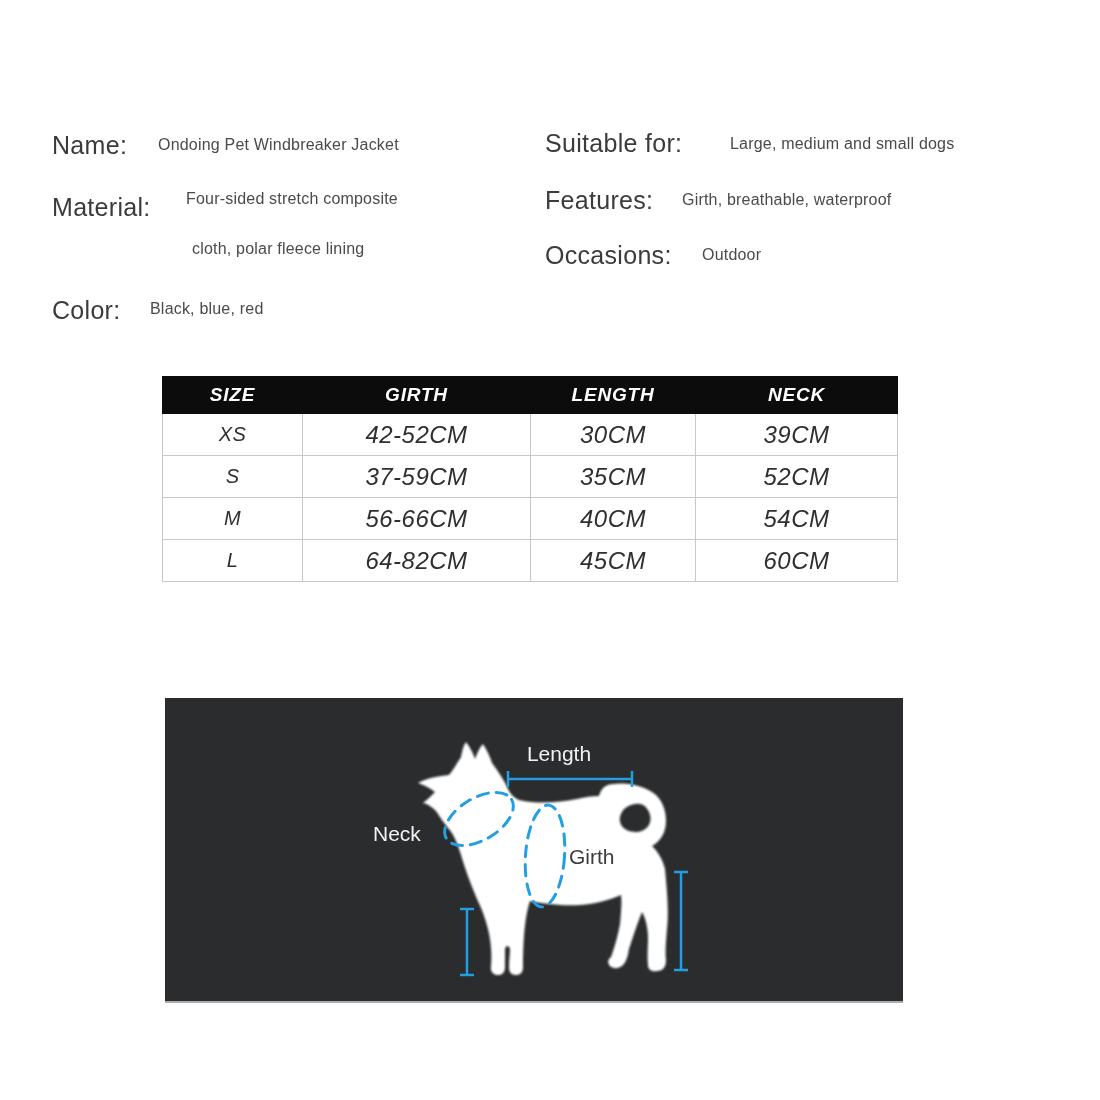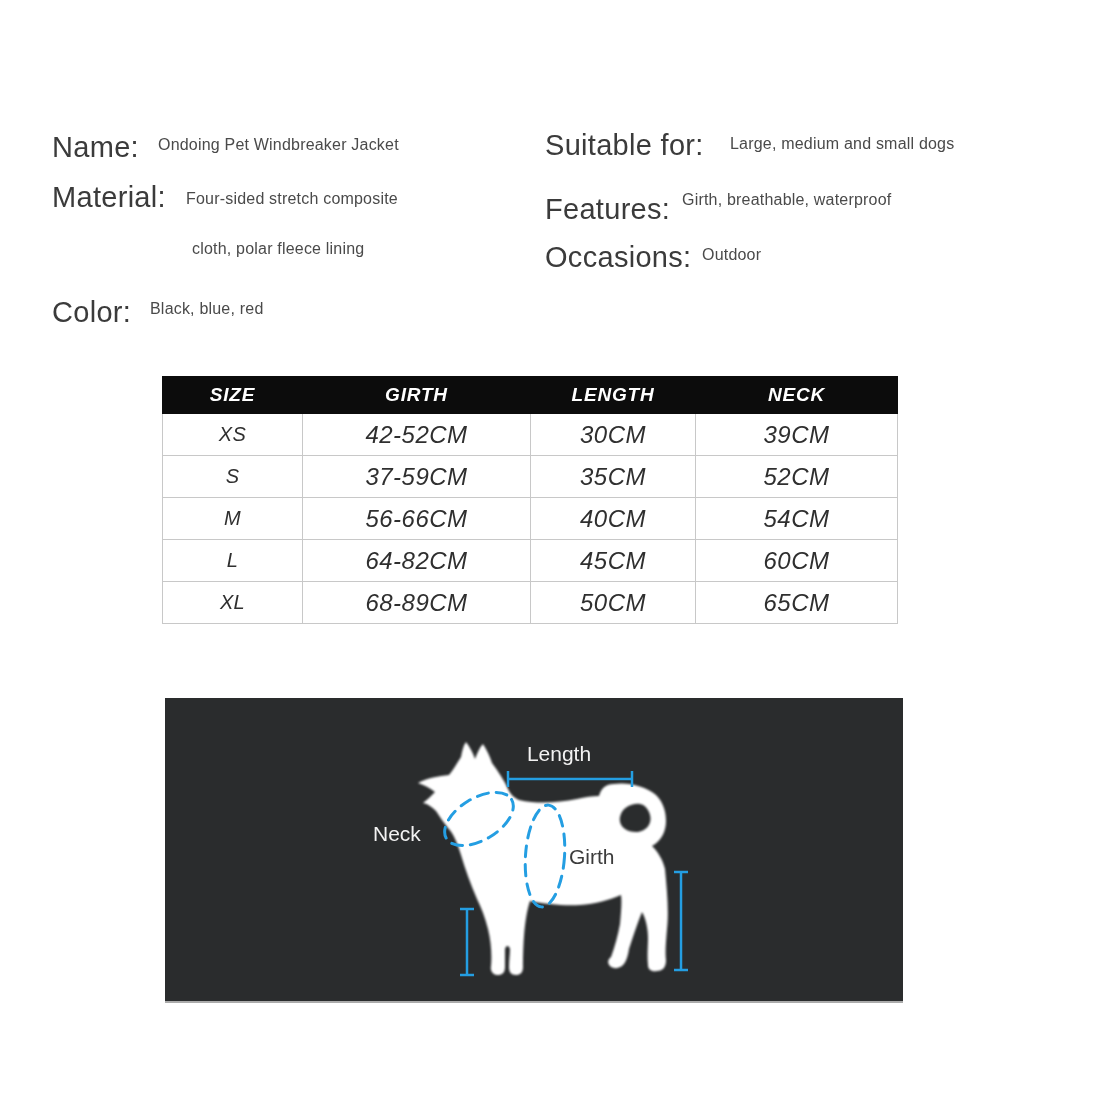--- a/index.html
+++ b/index.html
@@ -8,21 +8,21 @@
     --th-bg:#0c0c0c;
     --dog:#ffffff;
   }
   *{margin:0;padding:0;box-sizing:border-box;}
   html,body{width:1100px;height:1100px;background:#ffffff;overflow:hidden;
     font-family:"Liberation Sans","DejaVu Sans",sans-serif;}
   .page{position:relative;width:1100px;height:1100px;background:#fff;}
 
   
   .info span{position:absolute;white-space:nowrap;}
-  .lbl{font-size:29px;color:#3b3b3b;letter-spacing:.3px;}
+  .lbl{font-size:25px;color:#3b3b3b;letter-spacing:.3px;}
   .val{font-size:16px;color:#4a4a4a;letter-spacing:.2px;}
 
   
   table.size{position:absolute;left:162px;top:376px;width:735px;
     border-collapse:collapse;table-layout:fixed;font-style:italic;}
   table.size th{background:var(--th-bg);color:#fff;font-size:19px;font-weight:bold;
     letter-spacing:.8px;height:37px;text-align:center;border:1px solid var(--th-bg);}
   table.size td{height:42px;text-align:center;vertical-align:middle;
     border:1px solid #c8c8c8;color:#2f2f2f;font-size:24px;letter-spacing:.5px;
     background:#fff;}
@@ -43,25 +43,25 @@
 
 <div class="page">
 
   <div class="info">
     <span class="lbl" style="left:52px;top:131px">Name:</span>
     <span class="val" style="left:158px;top:136px">Ondoing Pet Windbreaker Jacket</span>
 
     <span class="lbl" style="left:545px;top:129px">Suitable for:</span>
     <span class="val" style="left:730px;top:135px">Large, medium and small dogs</span>
 
-    <span class="lbl" style="left:52px;top:181px">Material:</span>
+    <span class="lbl" style="left:52px;top:193px">Material:</span>
     <span class="val" style="left:186px;top:190px">Four-sided stretch composite</span>
     <span class="val" style="left:192px;top:240px">cloth, polar fleece lining</span>
 
-    <span class="lbl" style="left:545px;top:193px">Features:</span>
+    <span class="lbl" style="left:545px;top:186px">Features:</span>
     <span class="val" style="left:682px;top:191px">Girth, breathable, waterproof</span>
 
     <span class="lbl" style="left:545px;top:241px">Occasions:</span>
     <span class="val" style="left:702px;top:246px">Outdoor</span>
 
     <span class="lbl" style="left:52px;top:296px">Color:</span>
     <span class="val" style="left:150px;top:300px">Black, blue, red</span>
   </div>
 
   <table class="size">
@@ -96,26 +96,20 @@
           <td class="size-col">M</td>
           <td>56-66CM</td>
           <td>40CM</td>
           <td>54CM</td>
         </tr>
         <tr>
           <td class="size-col">L</td>
           <td>64-82CM</td>
           <td>45CM</td>
           <td>60CM</td>
-        </tr>
-        <tr>
-          <td class="size-col">XL</td>
-          <td>68-89CM</td>
-          <td>50CM</td>
-          <td>65CM</td>
         </tr>
       </tbody>
   </table>
 
   <div class="panel">
     <svg width="738" height="305" viewBox="0 0 738 305">
       <defs>
         <filter id="soft" x="-5%" y="-5%" width="110%" height="110%">
           <feGaussianBlur stdDeviation="1.1"></feGaussianBlur>
         </filter>

